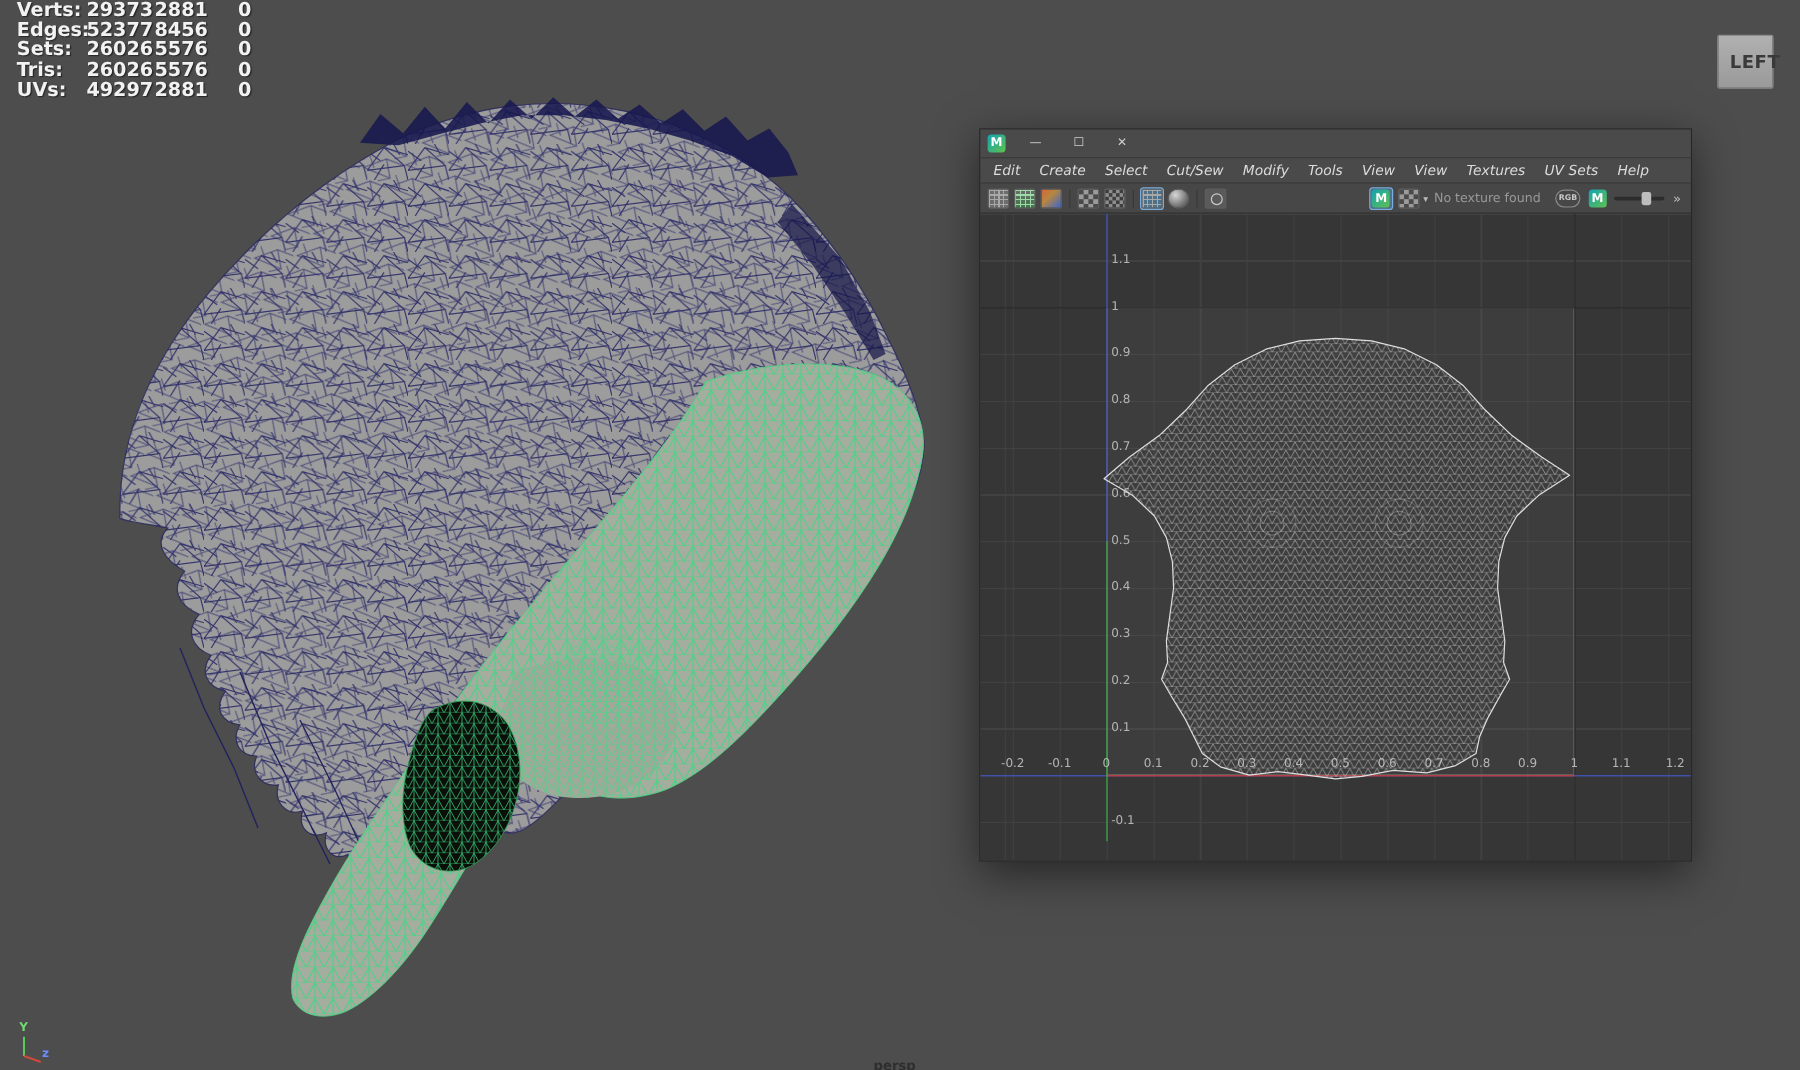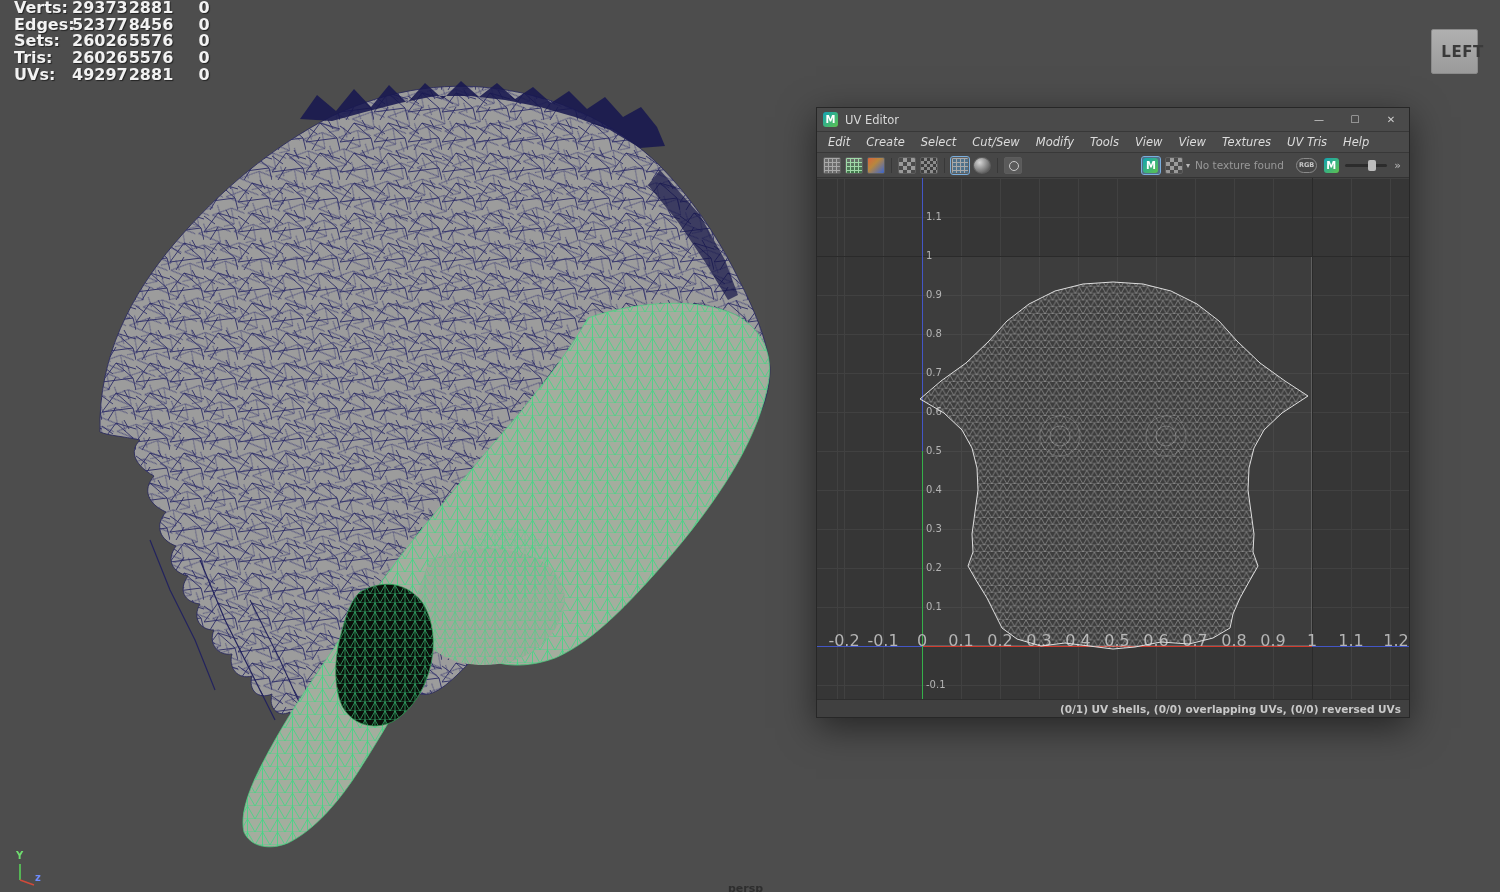--- a/index.html
+++ b/index.html
@@ -111,21 +111,21 @@
     background-position:27px 0,0 0;
   }
   .unit-box { position:absolute; left:105px; top:78px; width:390px; height:390px;
               background:rgba(255,255,255,.035); border:1px solid rgba(130,130,130,.5); }
   .dark-vline { position:absolute; left:495px; top:0; width:1px; height:100%; background:#2a2a2a; }
   .dark-hline { position:absolute; left:0; top:78px; width:100%; height:1px; background:#2a2a2a; }
   .axis-h-blue  { position:absolute; left:0; top:468px; width:100%; height:1px; background:#4356c6; }
   .axis-h-red   { position:absolute; left:105px; top:468px; width:390px; height:1px; background:#d23b2e; }
   .axis-v-blue  { position:absolute; left:105px; top:0; width:1px; height:273px; background:#4356c6; }
   .axis-v-green { position:absolute; left:105px; top:273px; width:1px; height:250px; background:#35b04a; }
-  .tickx { position:absolute; top:453px; transform:translateX(-50%); font-size:16px; color:#b4b4b4; }
+  .tickx { position:absolute; top:453px; transform:translateX(-50%); font-size:10px; color:#b4b4b4; }
   .ticky { position:absolute; left:109px; font-size:10px; color:#b4b4b4; }
   .shell-svg { position:absolute; inset:0; pointer-events:none; }
 
   .statusbar {
     height:18px; flex:0 0 18px; background:#404040; border-top:1px solid #2d2d2d;
     display:flex; align-items:center; justify-content:flex-end; padding-right:8px;
     font-size:10.5px; font-weight:bold; color:#c9c9c9;
   }
 </style>
 </head>
@@ -204,37 +204,36 @@
   <line x1="16" y1="34" x2="30" y2="39" stroke="#d04a3a" stroke-width="1.6"></line>
   <text x="12" y="13" fill="#6fdc6f" font-size="10" font-weight="bold">Y</text>
   <text x="31" y="35" fill="#6d8cff" font-size="10" font-weight="bold">z</text>
 </svg>
 <div class="persp-label">persp</div>
 
 <div class="uvwin">
 
   <div class="titlebar">
     <span class="maya-ico">M</span>
-    <span class="title-text">UV Editor</span>
     <span class="winbtn">—</span>
     <span class="winbtn">☐</span>
     <span class="winbtn">✕</span>
   </div>
 
   <div class="menubar">
     <span class="menu-item">Edit</span>
     <span class="menu-item">Create</span>
     <span class="menu-item">Select</span>
     <span class="menu-item">Cut/Sew</span>
     <span class="menu-item">Modify</span>
     <span class="menu-item">Tools</span>
     <span class="menu-item">View</span>
     <span class="menu-item">View</span>
     <span class="menu-item">Textures</span>
-    <span class="menu-item">UV Tris</span>
+    <span class="menu-item">UV Sets</span>
     <span class="menu-item">Help</span>
   </div>
 
   <div class="toolbar">
     <div class="tbi grid"></div>
     <div class="tbi gridg"></div>
     <div class="tbi grad"></div>
     <div class="tb-sep"></div>
     <div class="tbi check"></div>
     <div class="tbi check2"></div>
@@ -314,16 +313,13 @@
                L178,436 L170,420 L159,402 L151,388 L156,374 L155,356 L158,334 L161,312 L160,290 L155,270
                L145,252 L127,235 L103,221
                L124,203 L149,185 L172,163 L190,143 L212,126 L238,113 L266,106 Z" fill="url(#pm)" stroke="#dedede" stroke-width="1" stroke-linejoin="round"></path>
       <circle cx="243" cy="258" r="10" fill="none" stroke="#c6c6c6" stroke-width="0.7" opacity="0.5"></circle>
       <circle cx="243" cy="258" r="20" fill="none" stroke="#c6c6c6" stroke-width="0.6" opacity="0.4"></circle>
       <circle cx="349" cy="258" r="10" fill="none" stroke="#c6c6c6" stroke-width="0.7" opacity="0.5"></circle>
       <circle cx="349" cy="258" r="20" fill="none" stroke="#c6c6c6" stroke-width="0.6" opacity="0.4"></circle>
     </svg>
   </div>
 
-  <div class="statusbar">
-    <span>(0/1) UV shells, (0/0) overlapping UVs, (0/0) reversed UVs</span>
-  </div>
 </div>
 
 </body></html>

